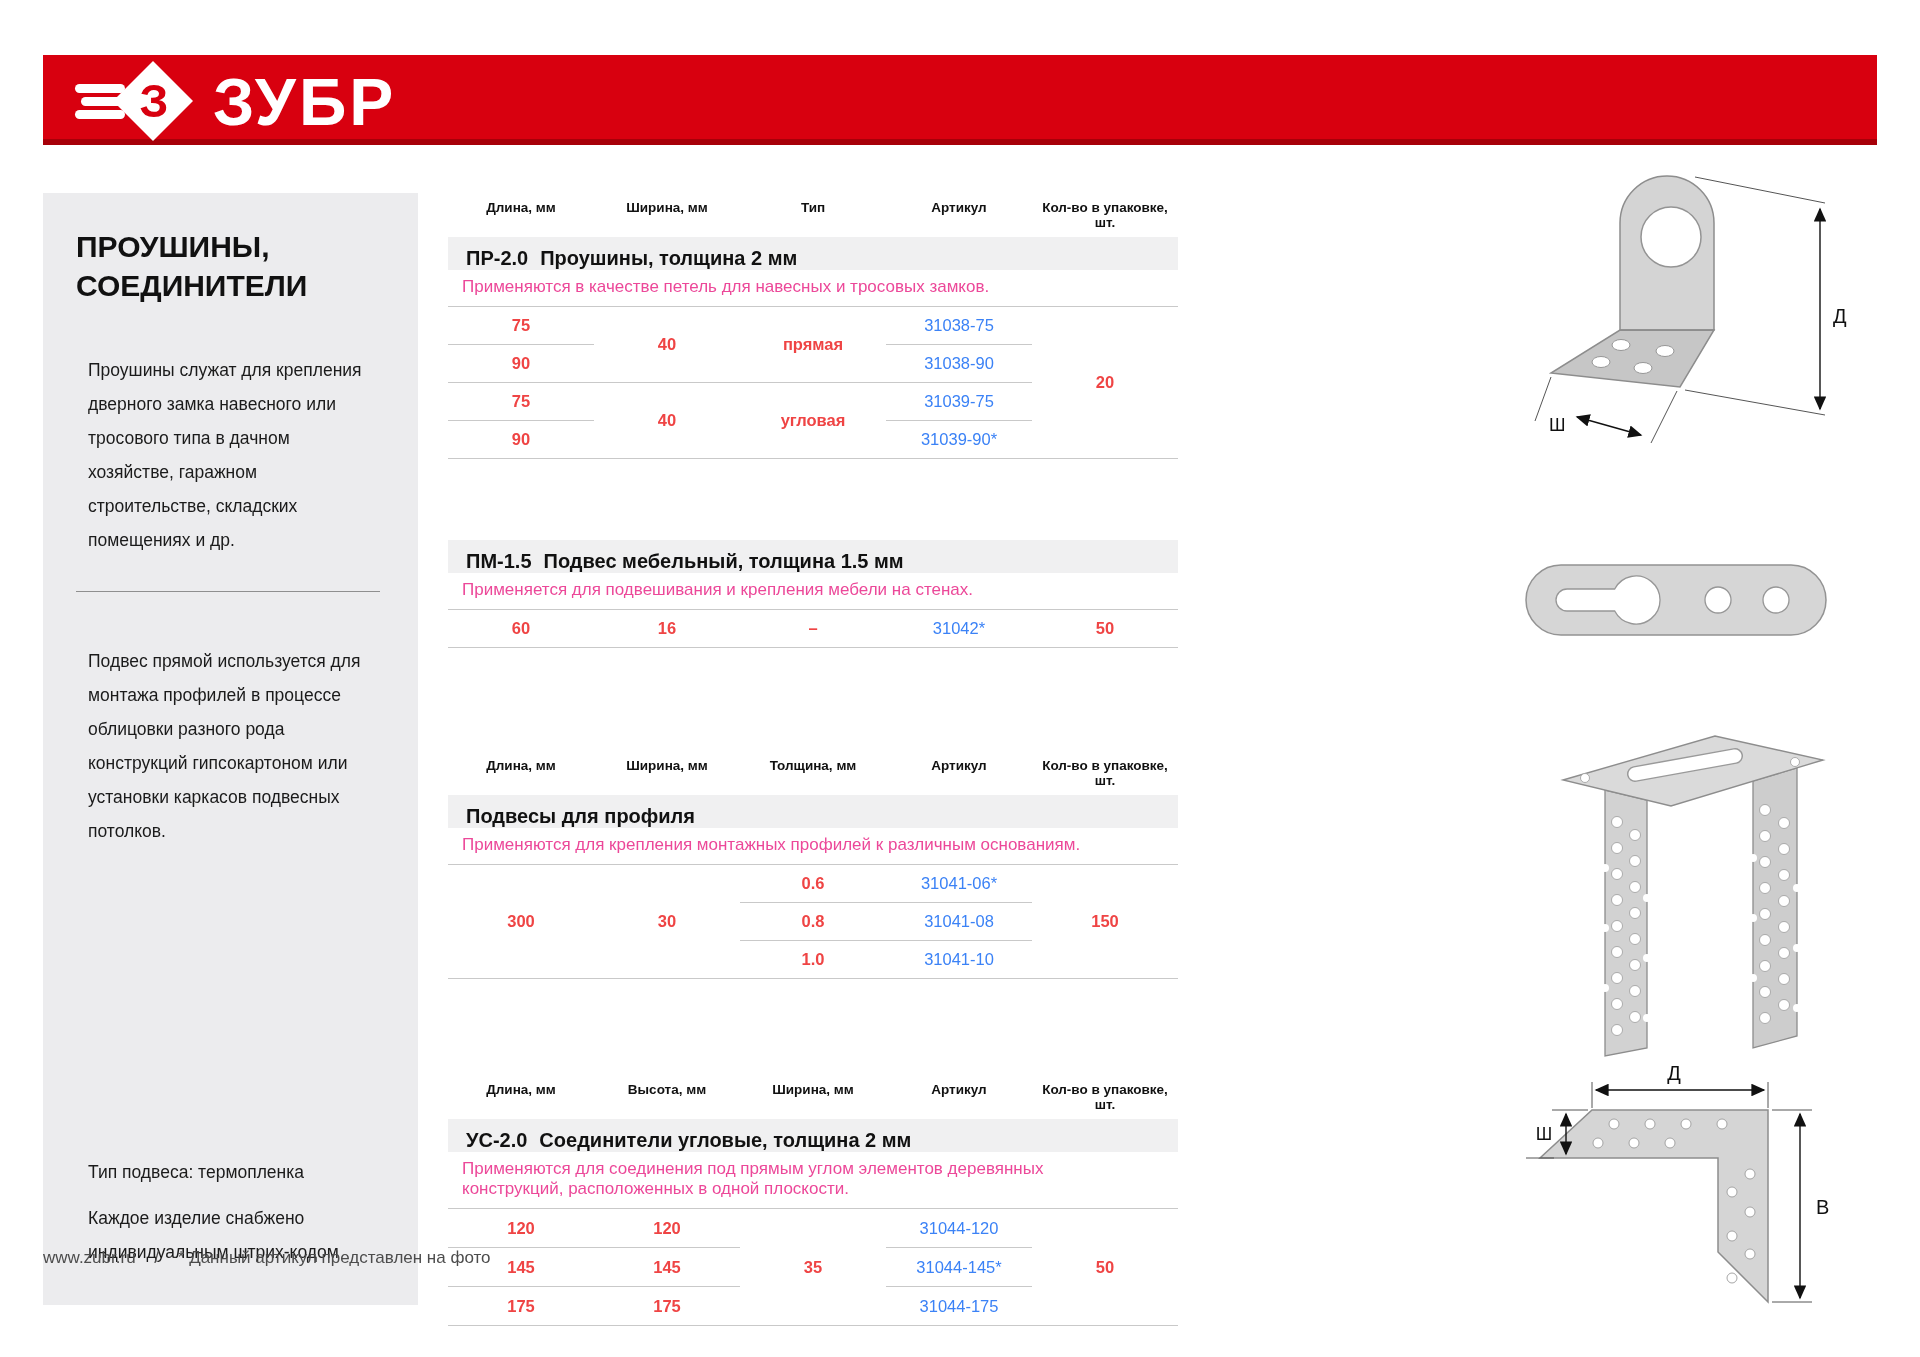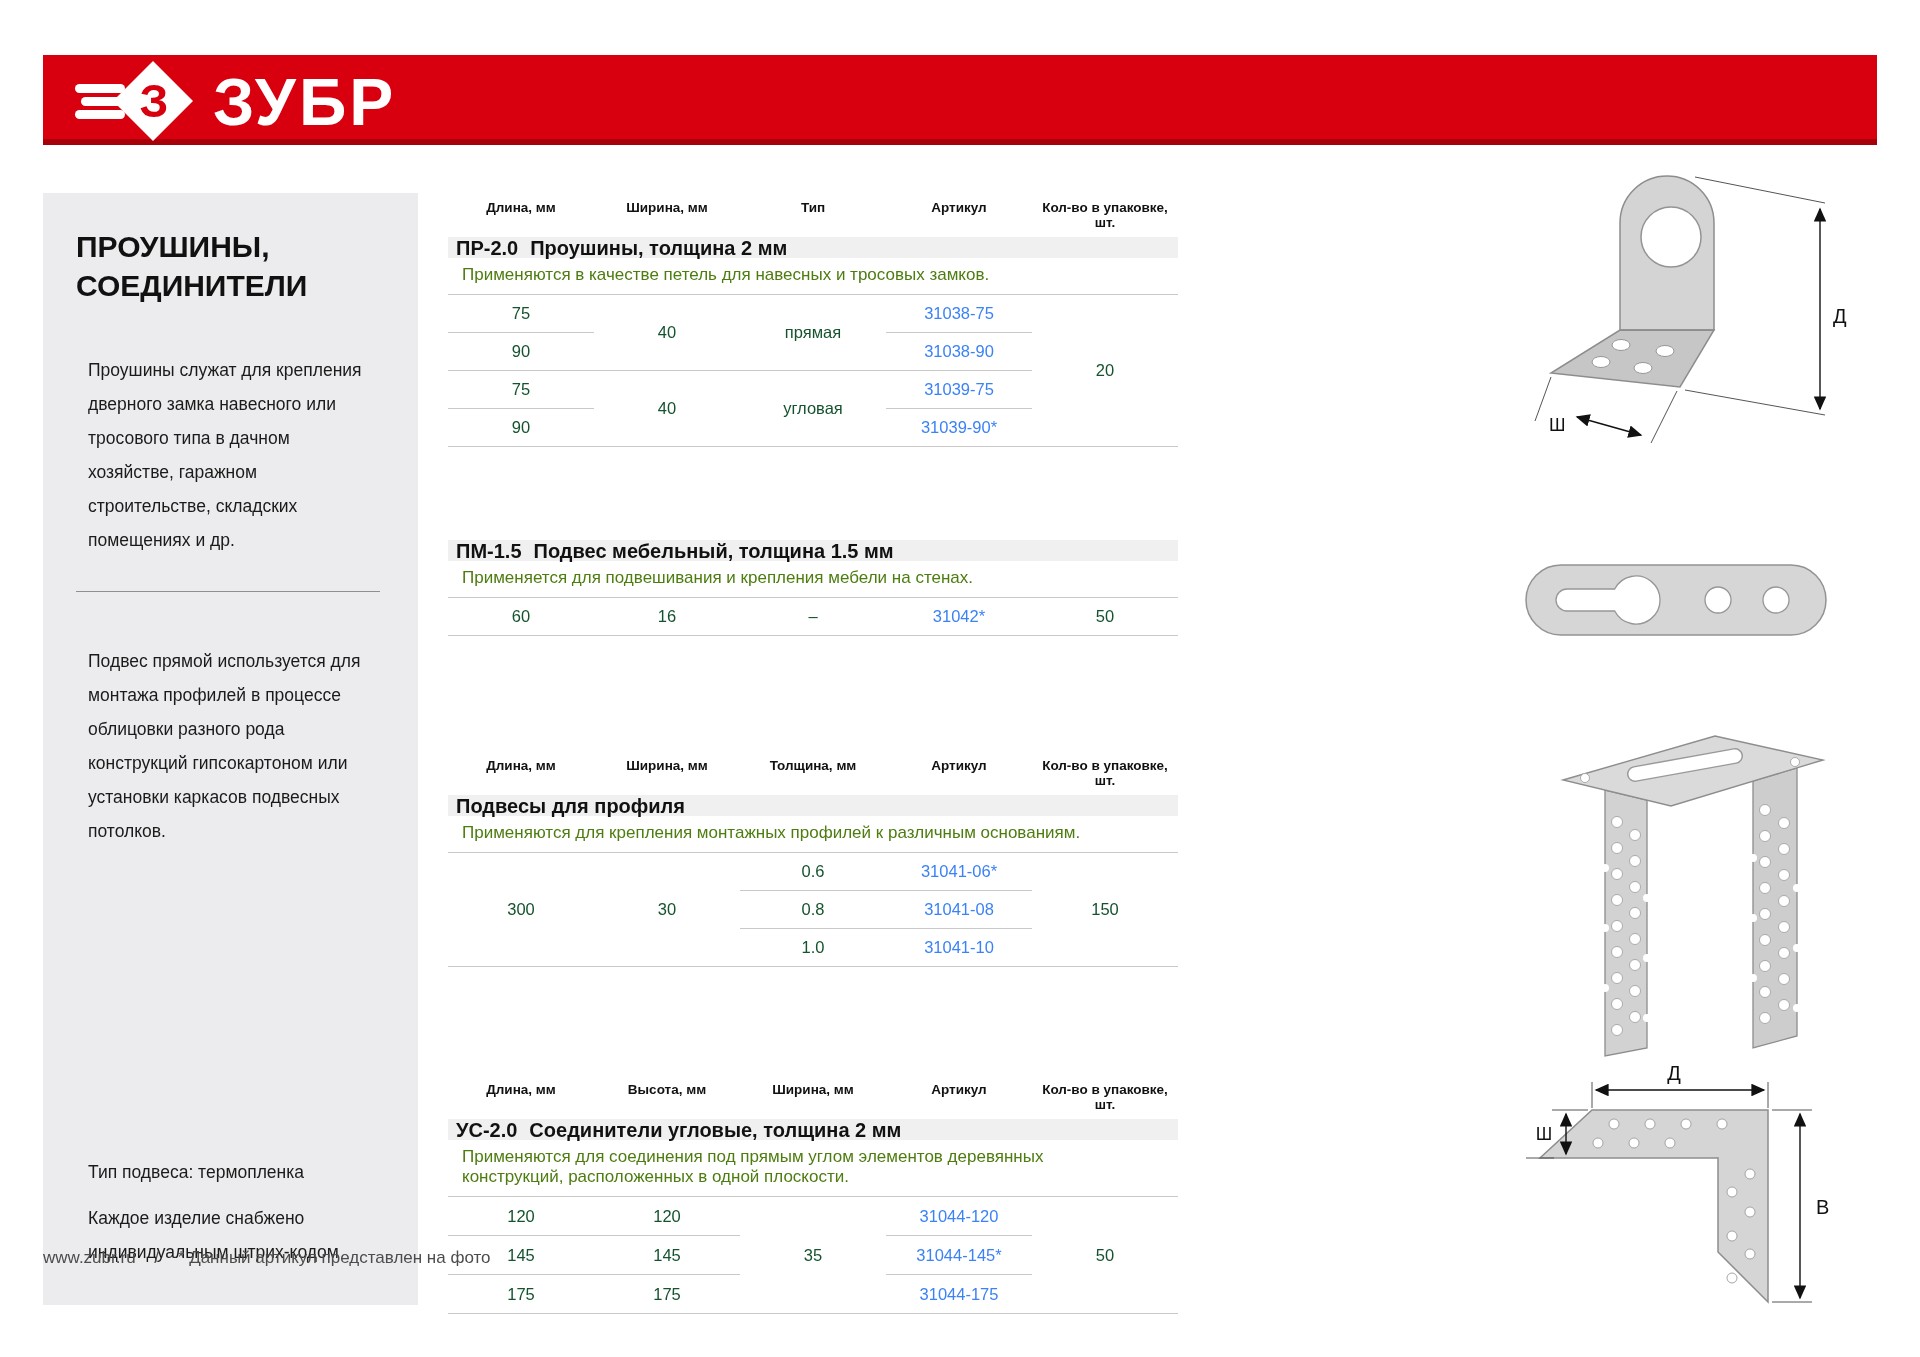--- a/index.html
+++ b/index.html
@@ -26,32 +26,32 @@
 
   
   .footer{position:absolute;left:43px;top:1248px;font-size:17px;color:#4c4c4c;}
   .footer span{margin-right:14px;}
 
   
   .tbl{position:absolute;left:448px;width:730px;}
   #t1{top:200px}  #t2{top:540px}  #t3{top:758px}  #t4{top:1082px}
   .thead{display:flex;margin-bottom:7px;}
   .thead span{flex:1;text-align:center;font-size:13.5px;font-weight:700;color:#111;}
-  .sec-bar{height:21px;background:#f0f0f1;display:flex;align-items:flex-start;
-           padding-left:8px;box-sizing:border-box;}
+  .sec-bar{height:33px;background:#f0f0f1;display:flex;align-items:flex-end;
+           padding-left:18px;box-sizing:border-box;}
   .sec-bar .sec-code{font-size:20px;font-weight:700;margin-right:12px;color:#111;}
   .sec-bar .sec-code:empty{margin-right:0;}
   .sec-bar .sec-name{font-size:20px;font-weight:700;color:#111;}
-  .desc{font-size:17px;color:#4d7c0f;padding:7px 0 9px 14px;}
+  .desc{font-size:17px;color:#ec4899;padding:7px 0 9px 14px;}
   .desc-narrow{max-width:645px;}
   table.prod{width:100%;border-collapse:collapse;table-layout:fixed;border-top:1px solid #c9c9c9;}
   table.prod td{height:35px;text-align:center;vertical-align:middle;
                 border-bottom:1px solid #c9c9c9;font-size:16.5px;}
   #t4 table.prod td{height:36px;}
-  td.v{font-weight:400;color:#14532d;}
+  td.v{font-weight:700;color:#ef4444;}
   td.art{font-weight:400;color:#3b82f6;}
 
   
   .illo{position:absolute;}
   #illo-eyelet{left:1525px;top:165px;}
   #illo-hanger-plate{left:1518px;top:553px;}
   #illo-profile-hanger{left:1555px;top:718px;}
   #illo-corner{left:1510px;top:1060px;}
   .dim-text{font-size:20px;fill:#111;font-family:"Liberation Sans",sans-serif;}
   .dim-text-s{font-size:18px;fill:#111;font-family:"Liberation Sans",sans-serif;}

